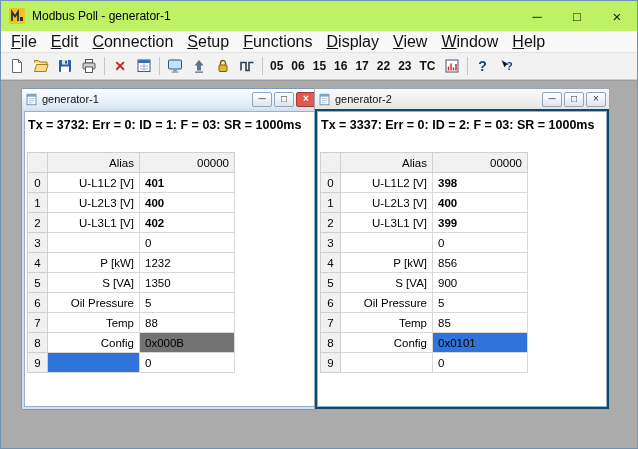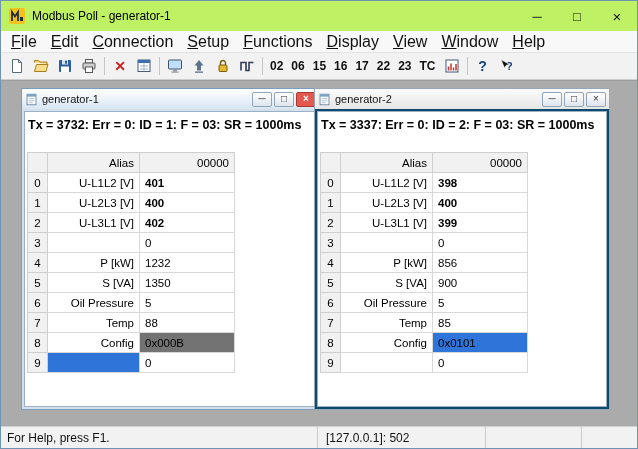--- a/index.html
+++ b/index.html
@@ -167,21 +167,21 @@
           <rect x="4" y="7" width="8" height="6.5" rx="1" fill="#e3b72e" stroke="#7a5f10"></rect>
           <path d="M5.5 7V5a2.5 2.5 0 0 1 5 0v2" fill="none" stroke="#7a5f10" stroke-width="1.4"></path>
         </svg>
     </span>
     <span class="tbtn">
       <svg viewBox="0 0 16 16">
           <path d="M2 12.5V4.5h5v8h3v-8h4.5" fill="none" stroke="#2f3e52" stroke-width="1.6"></path>
         </svg>
     </span>
     <span class="tsep"></span>
-    <span class="tbtn fn">02</span>
+    <span class="tbtn fn">05</span>
     <span class="tbtn fn">06</span>
     <span class="tbtn fn">15</span>
     <span class="tbtn fn">16</span>
     <span class="tbtn fn">17</span>
     <span class="tbtn fn">22</span>
     <span class="tbtn fn">23</span>
     <span class="tbtn fn">TC</span>
     <span class="tbtn">
       <svg viewBox="0 0 16 16">
           <rect x="2" y="2" width="12" height="12" fill="#fff" stroke="#44587a"></rect>
@@ -351,20 +351,14 @@
                 <td class="a"></td>
                 <td class="v">0</td>
               </tr>
         </tbody>
           </table>
       </div>
     </div>
 
   </div>
 
-  <div class="statusbar">
-    <div class="sb-left">For Help, press F1.</div>
-    <div class="sb-panel sb-conn">[127.0.0.1]: 502</div>
-    <div class="sb-panel sb-e1"></div>
-    <div class="sb-panel sb-e2"></div>
-  </div>
 
 </div>
 
 </body></html>

